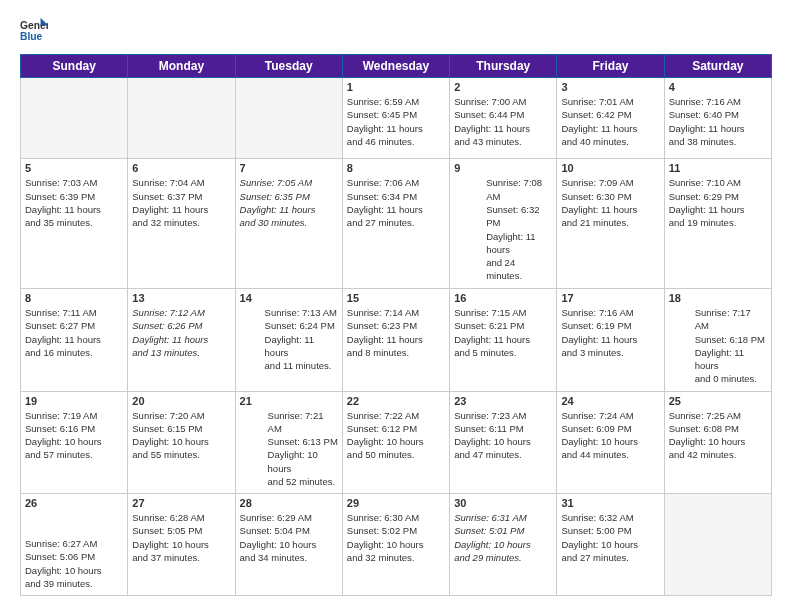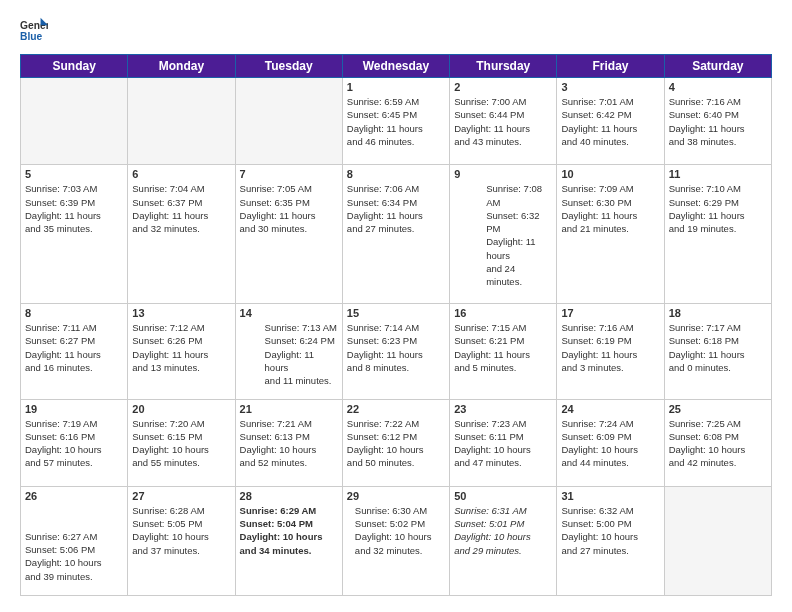--- a/index.html
+++ b/index.html
@@ -154,21 +154,21 @@
           </td>
           <td>
             <div class="day-num">6</div>
             <div class="day-info" style="white-space: pre-line;">Sunrise: 7:04 AM
 Sunset: 6:37 PM
 Daylight: 11 hours
 and 32 minutes.</div>
           </td>
           <td>
             <div class="day-num">7</div>
-            <div class="day-info" style="white-space: pre-line;">Sunrise: 7:05 AM
+            <div class="day-info" style="white-space: pre-line; font-style: italic;">Sunrise: 7:05 AM
 Sunset: 6:35 PM
 Daylight: 11 hours
 and 30 minutes.</div>
           </td>
           <td>
             <div class="day-num">8</div>
             <div class="day-info" style="white-space: pre-line;">Sunrise: 7:06 AM
 Sunset: 6:34 PM
 Daylight: 11 hours
 and 27 minutes.</div>
@@ -198,21 +198,21 @@
         <tr>
           <td>
             <div class="day-num">8</div>
             <div class="day-info" style="white-space: pre-line;">Sunrise: 7:11 AM
 Sunset: 6:27 PM
 Daylight: 11 hours
 and 16 minutes.</div>
           </td>
           <td>
             <div class="day-num">13</div>
-            <div class="day-info" style="white-space: pre-line;">Sunrise: 7:12 AM
+            <div class="day-info" style="white-space: pre-line; font-style: italic;">Sunrise: 7:12 AM
 Sunset: 6:26 PM
 Daylight: 11 hours
 and 13 minutes.</div>
           </td>
           <td>
             <div class="day-num">14</div>
             <div class="day-info" style="white-space: pre-line; margin-left: 25px;">Sunrise: 7:13 AM
 Sunset: 6:24 PM
 Daylight: 11 hours
 and 11 minutes.</div>
@@ -233,21 +233,21 @@
           </td>
           <td>
             <div class="day-num">17</div>
             <div class="day-info" style="white-space: pre-line;">Sunrise: 7:16 AM
 Sunset: 6:19 PM
 Daylight: 11 hours
 and 3 minutes.</div>
           </td>
           <td>
             <div class="day-num">18</div>
-            <div class="day-info" style="white-space: pre-line;">Sunrise: 7:17 AM
+            <div class="day-info" style="white-space: pre-line; margin-left: 26px;">Sunrise: 7:17 AM
 Sunset: 6:18 PM
 Daylight: 11 hours
 and 0 minutes.</div>
           </td>
         </tr>
         <tr>
           <td>
             <div class="day-num">19</div>
             <div class="day-info" style="white-space: pre-line;">Sunrise: 7:19 AM
 Sunset: 6:16 PM
@@ -256,21 +256,21 @@
           </td>
           <td>
             <div class="day-num">20</div>
             <div class="day-info" style="white-space: pre-line;">Sunrise: 7:20 AM
 Sunset: 6:15 PM
 Daylight: 10 hours
 and 55 minutes.</div>
           </td>
           <td>
             <div class="day-num">21</div>
-            <div class="day-info" style="white-space: pre-line;">Sunrise: 7:21 AM
+            <div class="day-info" style="white-space: pre-line; margin-left: 28px;">Sunrise: 7:21 AM
 Sunset: 6:13 PM
 Daylight: 10 hours
 and 52 minutes.</div>
           </td>
           <td>
             <div class="day-num">22</div>
             <div class="day-info" style="white-space: pre-line;">Sunrise: 7:22 AM
 Sunset: 6:12 PM
 Daylight: 10 hours
 and 50 minutes.</div>
@@ -307,34 +307,34 @@
           </td>
           <td>
             <div class="day-num">27</div>
             <div class="day-info" style="white-space: pre-line;">Sunrise: 6:28 AM
 Sunset: 5:05 PM
 Daylight: 10 hours
 and 37 minutes.</div>
           </td>
           <td>
             <div class="day-num">28</div>
-            <div class="day-info" style="white-space: pre-line; font-weight: bold;">Sunrise: 6:29 AM
+            <div class="day-info" style="white-space: pre-line;">Sunrise: 6:29 AM
 Sunset: 5:04 PM
 Daylight: 10 hours
 and 34 minutes.</div>
           </td>
           <td>
             <div class="day-num">29</div>
-            <div class="day-info" style="white-space: pre-line; margin-left: 8px;">Sunrise: 6:30 AM
+            <div class="day-info" style="white-space: pre-line;">Sunrise: 6:30 AM
 Sunset: 5:02 PM
 Daylight: 10 hours
 and 32 minutes.</div>
           </td>
           <td>
-            <div class="day-num">50</div>
+            <div class="day-num">30</div>
             <div class="day-info" style="white-space: pre-line; font-style: italic;">Sunrise: 6:31 AM
 Sunset: 5:01 PM
 Daylight: 10 hours
 and 29 minutes.</div>
           </td>
           <td>
             <div class="day-num">31</div>
             <div class="day-info" style="white-space: pre-line;">Sunrise: 6:32 AM
 Sunset: 5:00 PM
 Daylight: 10 hours

